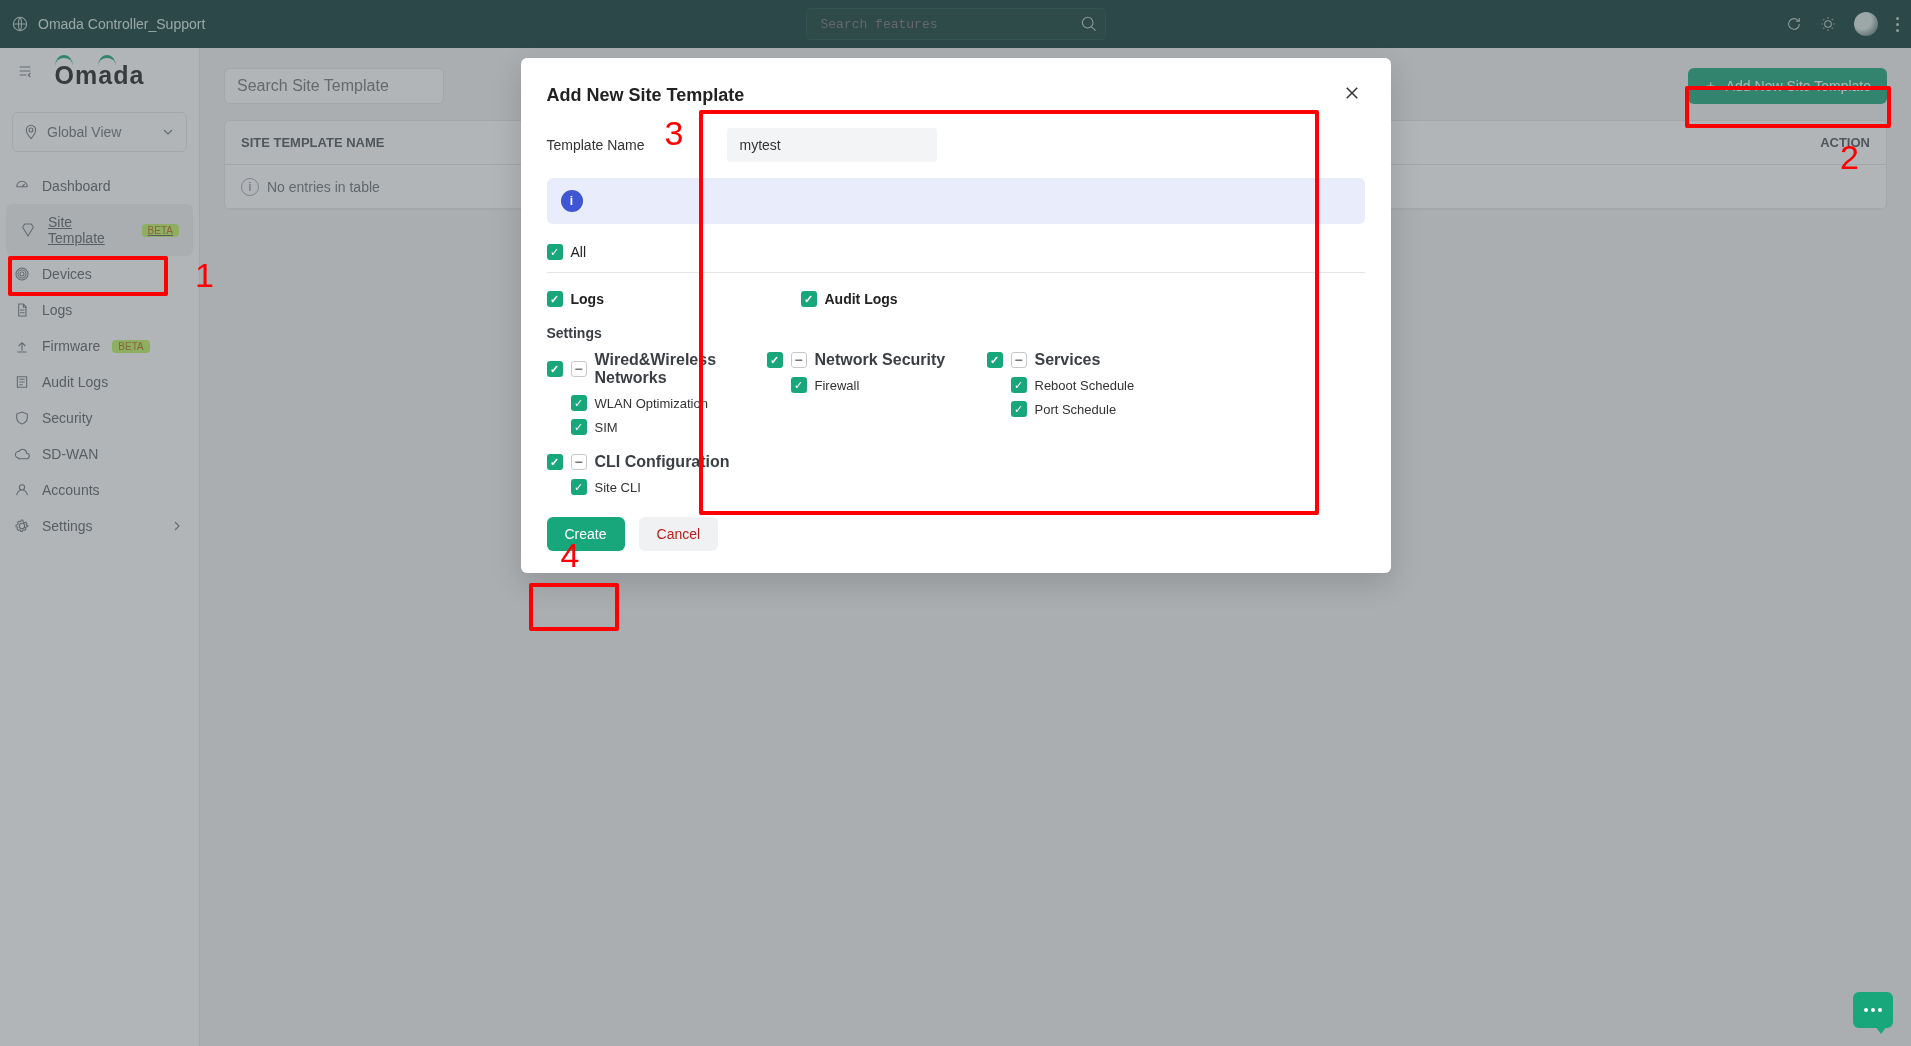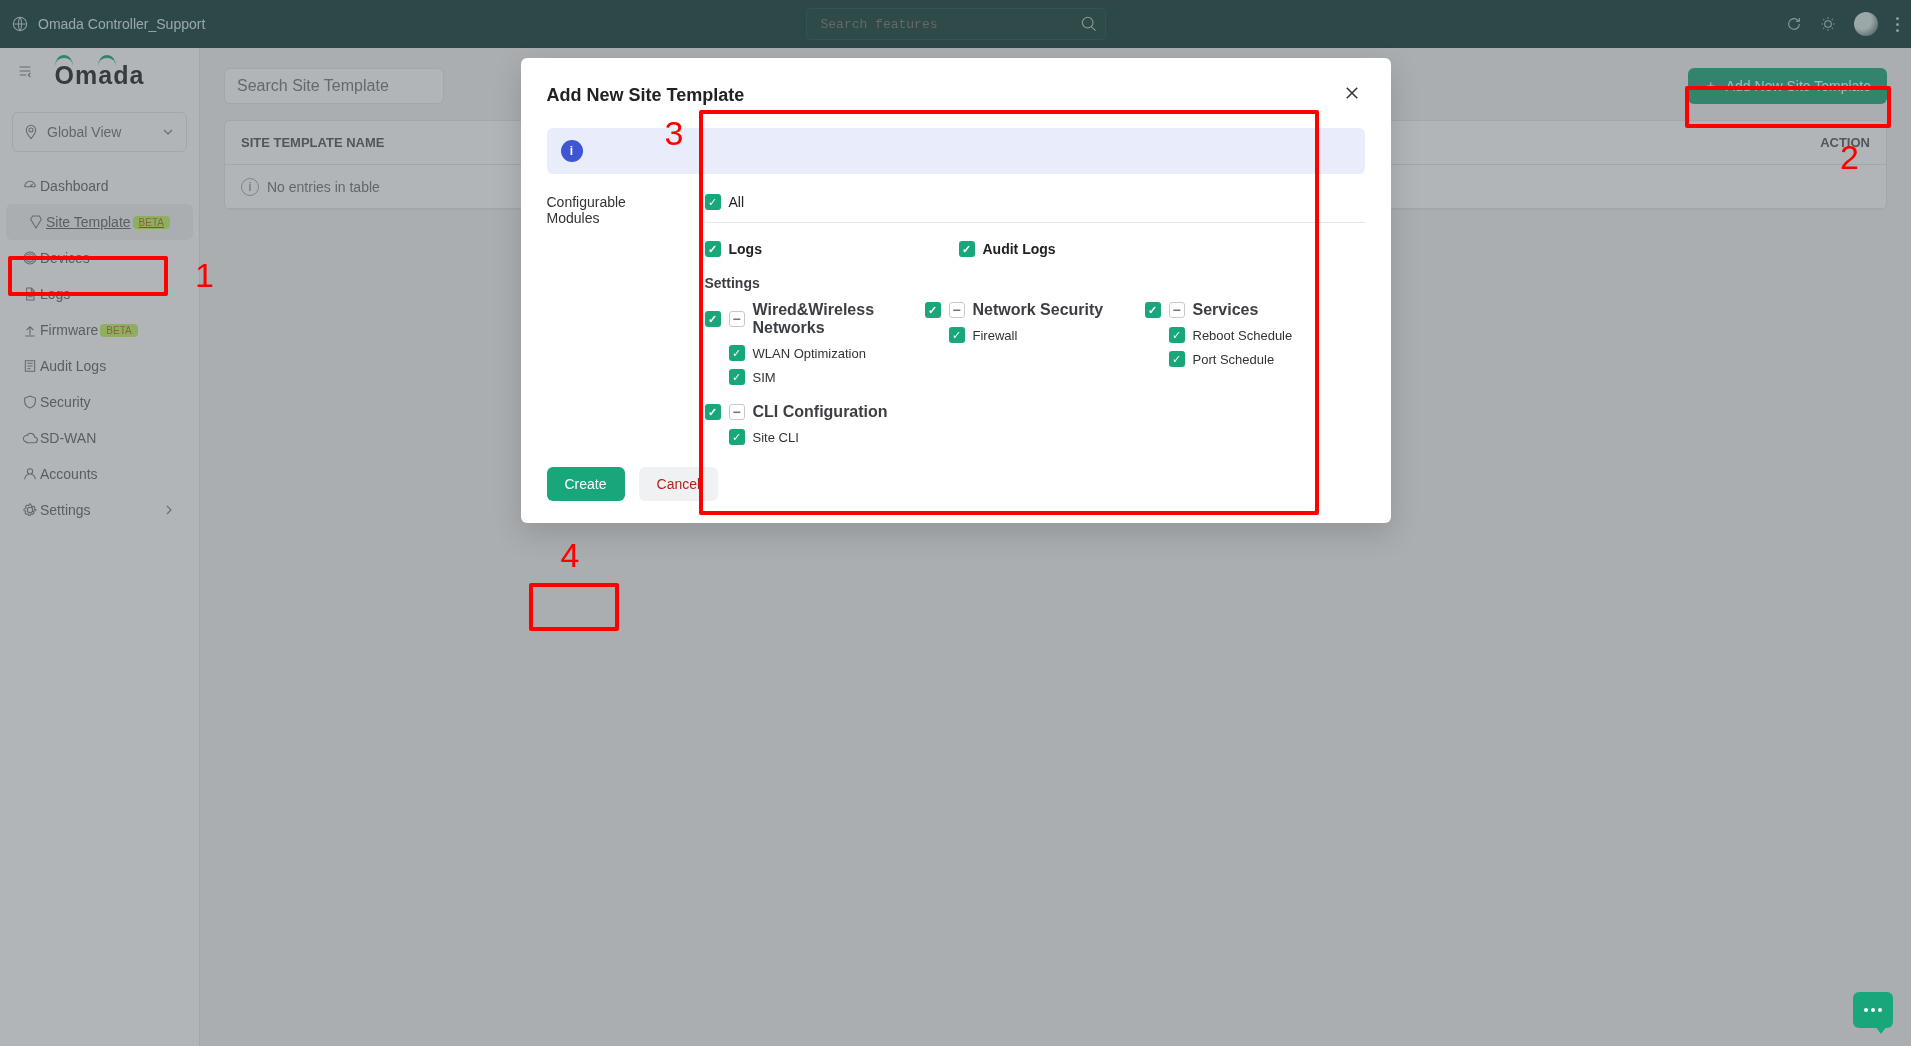--- a/index.html
+++ b/index.html
@@ -109,22 +109,22 @@
   }
   .global-view{
     margin:12px 12px 8px 12px;
     border:1px solid var(--border);
     border-radius:6px;
     height:40px;display:flex;align-items:center;justify-content:space-between;
     padding:0 10px;color:#6b7278;font-size:14px;cursor:pointer;
   }
   .nav{list-style:none;margin:8px 0 0 0;padding:0;}
   .nav li{
-    display:flex;align-items:center;gap:2px;
-    padding:10px 22px;
+    display:flex;align-items:center;gap:12px;
+    padding:10px 14px;
     color:#5b6268;font-size:14px;cursor:pointer;
     position:relative;
   }
   .nav li .chev{margin-left:auto;color:#9aa0a6}
   .nav li.active{
     background:#f1f3f4;border-radius:6px;margin:0 6px;text-decoration:underline;
   }
   .nav li .badge{
     background:#bef264;color:#b56b22;font-size:10px;
     border-radius:4px;padding:1px 6px;
@@ -404,27 +404,30 @@
   <div class="modal">
     <div class="mhead">
       <h3>Add New Site Template</h3>
       <span class="close">
         <svg width="18" height="18" viewBox="0 0 24 24">
             <path d="M5 5l14 14M19 5L5 19" stroke="#333" stroke-width="2" fill="none"></path>
           </svg>
       </span>
     </div>
 
+    <div class="form-row">
+      <div class="label">Template Name</div>
+      <input class="input-text" value="mytest" style="">
+    </div>
 
     <div class="info-bar">
       <span class="i-badge">i</span>
     </div>
 
     <div class="modules">
-      <div class="label">Configurable Modules</div>
       <div class="mod-body">
         <div class="mod-row">
           <label style="display:flex;align-items:center">
               <span class="cb">✓</span>
               <span>All</span>
             </label>
         </div>
         <div class="hr"></div>
         <div class="mod-row header">
           <label style="display:flex;align-items:center;width:210px">

